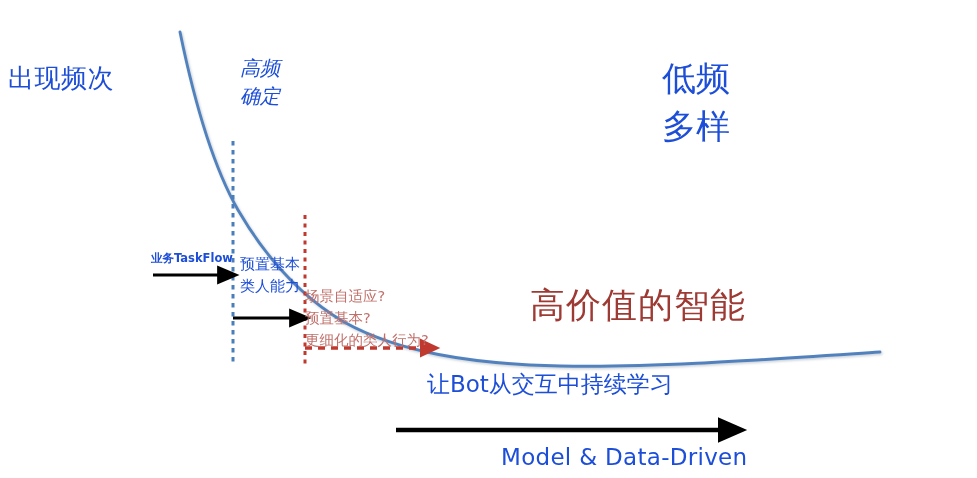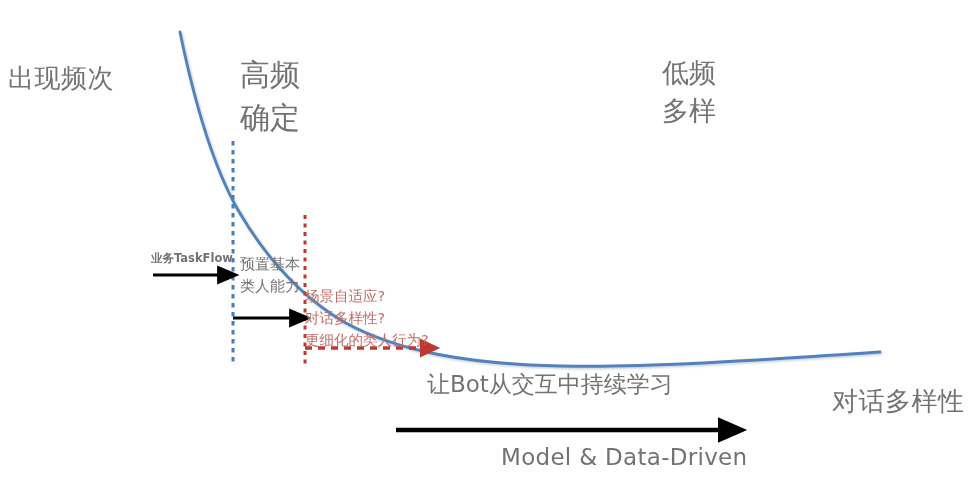--- a/index.html
+++ b/index.html
@@ -22,47 +22,48 @@
     position: absolute;
     left: 0;
     top: 0;
     width: 977px;
     height: 478px;
   }
   .txt {
     position: absolute;
     white-space: pre;
     line-height: 1.28;
-    color: #737373;
+    color: #1d4ed8;
   }
   
   #y-axis-label {
     left: 8px;
     top: 62px;
     font-size: 26px;
     letter-spacing: 0.5px;
   }
   
   #x-axis-label {
     left: 832px;
     top: 385px;
     font-size: 26px;
     letter-spacing: 0.5px;
   }
   
   #label-high-freq {
     left: 240px;
     top: 54px;
-    font-size: 30px;
+    font-size: 20px;
     line-height: 1.42;
+    font-style: italic;
   }
   #label-low-freq {
     left: 662px;
     top: 54px;
-    font-size: 27px;
+    font-size: 34px;
     line-height: 1.42;
   }
   
   #stage1-label {
     left: 151px;
     top: 251px;
     font-size: 11.5px;
     font-weight: 600;
     letter-spacing: 0px;
     text-align: center;
@@ -164,35 +165,35 @@
       <line x1="305" y1="348" x2="428" y2="348" stroke="#C0392F" stroke-width="3.4" stroke-dasharray="7 6" marker-end="url(#arrow-red)"></line>
     </g>
 
     <g>
       <line x1="396" y1="430" x2="732" y2="430" stroke="#000000" stroke-width="4.6" marker-end="url(#arrow-black-big)"></line>
     </g>
   </svg>
 
   <div class="txt" id="y-axis-label">出现频次</div>
 
-  <div class="txt" id="x-axis-label">对话多样性</div>
 
   <div class="txt" id="label-high-freq">高频
 确定</div>
 
   <div class="txt" id="label-low-freq">低频
 多样</div>
 
   <div class="txt" id="stage1-label">业务TaskFlow</div>
 
   <div class="txt" id="stage2-label">预置基本
 类人能力</div>
 
   <div class="txt" id="stage3-label">场景自适应?
-对话多样性?
+预置基本?
 更细化的类人行为?</div>
 
+  <div class="txt" id="highlight-text">高价值的智能</div>
 
   <div class="txt" id="bottom-top-label">让Bot从交互中持续学习</div>
 
   <div class="txt" id="bottom-sub-label">Model &amp; Data-Driven</div>
 
 </div>
 
 </body></html>

